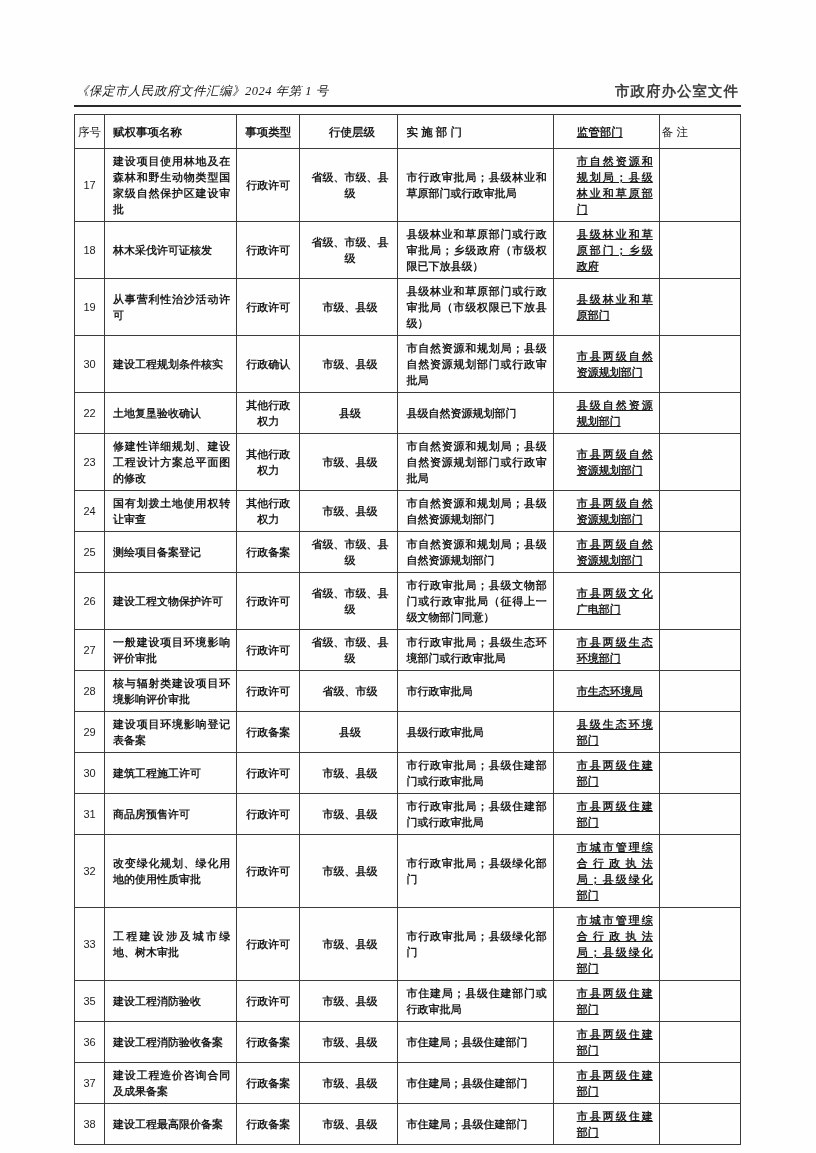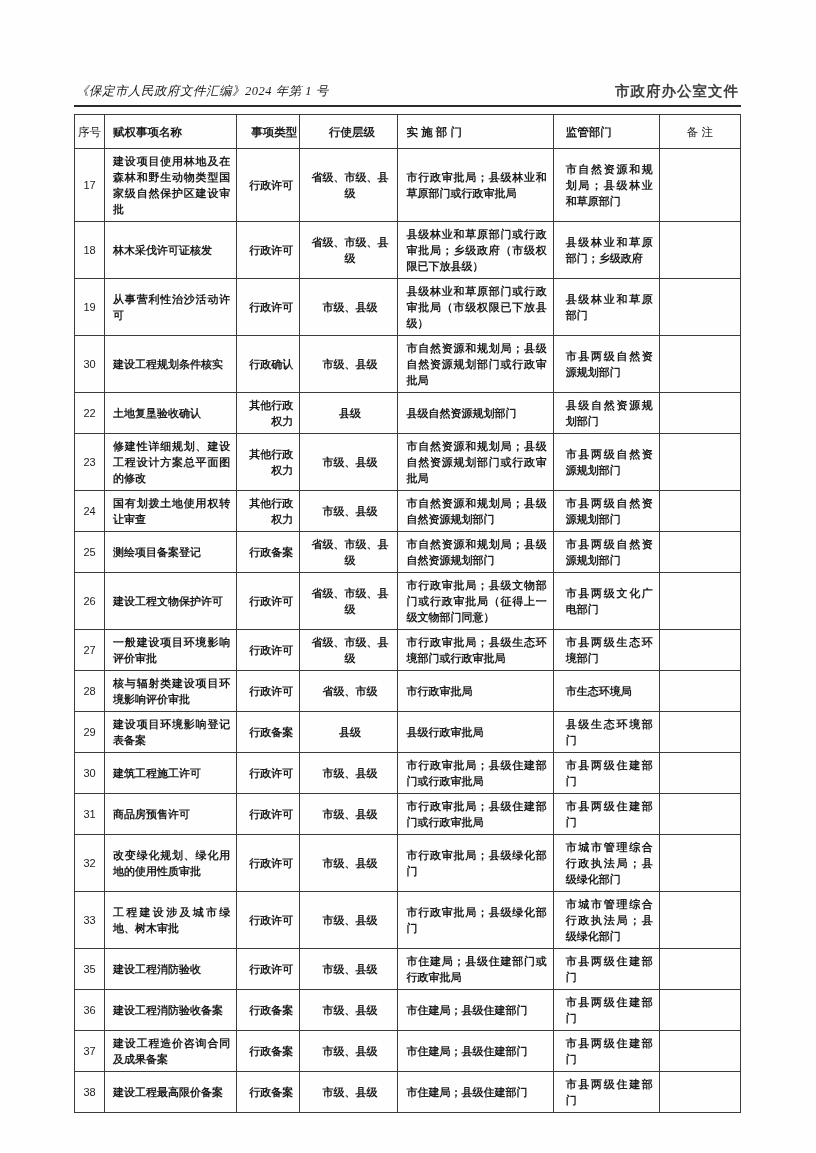--- a/index.html
+++ b/index.html
@@ -58,25 +58,25 @@
   .auth-table th {
     height: 34px;
     font-weight: normal;
     text-align: center;
     font-size: 11.5px;
     padding: 2px 2px;
   }
   .auth-table td { height: 36px; }
   .auth-table .c-no    { width: 30px;  text-align: center; }
   .auth-table .c-name  { width: 132px; text-align: justify; font-weight: bold; padding-left: 8px; }
-  .auth-table .c-type  { width: 63px;  text-align: right; font-weight: bold; }
+  .auth-table .c-type  { width: 63px;  text-align: center; font-weight: bold; }
   .auth-table .c-level { width: 98px;  text-align: center; font-weight: bold; padding-left: 8px; }
   .auth-table .c-impl  { width: 155px; text-align: justify; font-weight: bold; padding-left: 8px; }
-  .auth-table .c-super { width: 106px; text-align: justify; font-weight: bold; padding-left: 12px; }
-  .auth-table .c-note  { width: 81px;  text-align: center; margin-top: 32px; }
+  .auth-table .c-super { width: 106px; text-align: justify; font-weight: bold; padding-left: 23px; text-decoration: underline; }
+  .auth-table .c-note  { width: 81px;  text-align: left; margin-top: 32px; }
 </style>
 </head>
 <body>
 
 <div class="page">
   <div class="content">
 
     <div class="doc-header">
       <span class="left">《保定市人民政府文件汇编》2024 年第 1 号</span>
       <span class="right">市政府办公室文件</span>

